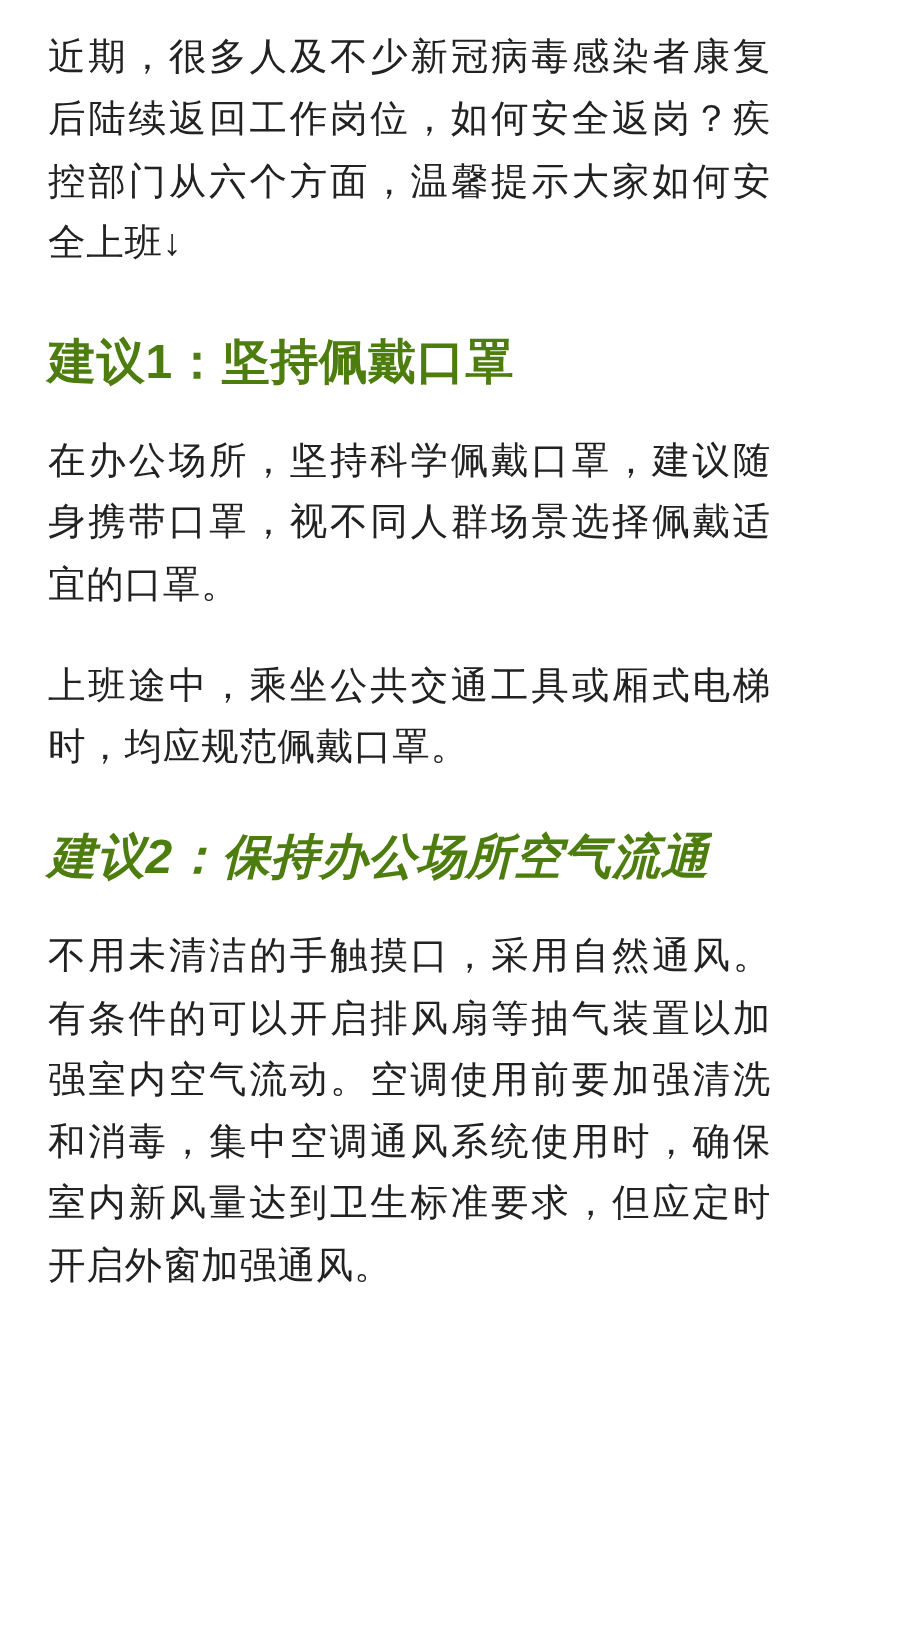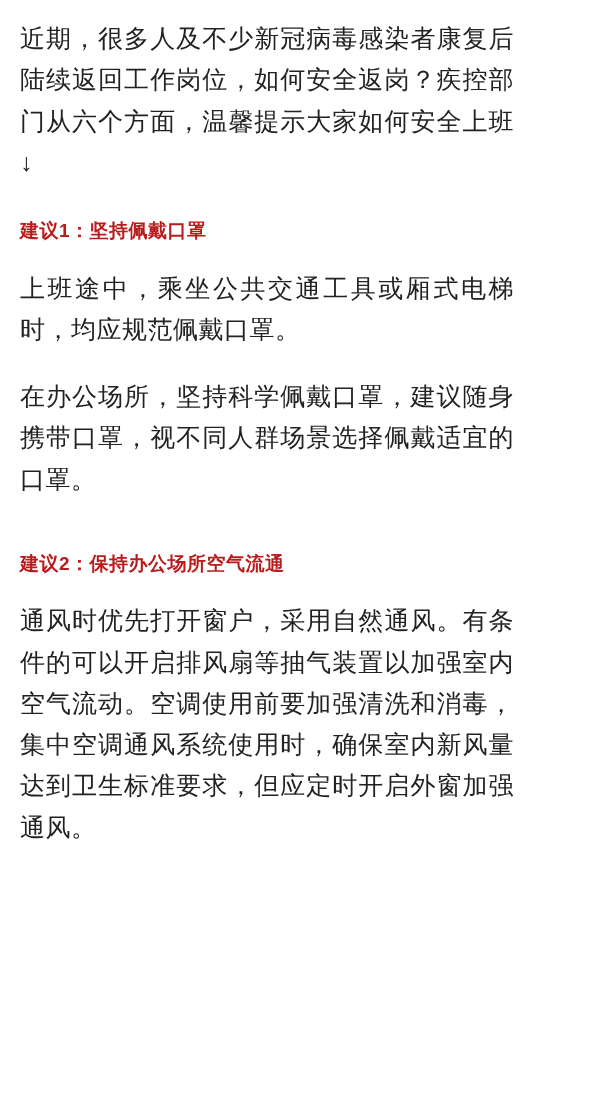--- a/index.html
+++ b/index.html
@@ -8,62 +8,63 @@
     background: #ffffff;
   }
   body {
     width: 600px;
     height: 1100px;
     font-family: "Liberation Sans", "DejaVu Sans", sans-serif;
     color: #1a1a1a;
     overflow: hidden;
   }
   .article {
-    padding: 18px 28px 0 20px;
+    padding: 18px 28px 0 32px;
     box-sizing: border-box;
     width: 542px;
   }
   .para {
     font-size: 25px;
     line-height: 1.65;
     color: #222222;
     letter-spacing: 0.5px;
     margin: 0 0 26px 0;
     text-align: justify;
     text-justify: inter-ideograph;
   }
   .heading {
-    font-size: 19px;
+    font-size: 32px;
     line-height: 1.5;
     font-weight: bold;
-    color: #b91c1c;
+    color: #4d7c0f;
     letter-spacing: 0.5px;
     margin: 0 0 22px 0;
   }
   .heading.spaced-top {
-    margin-top: 50px;
+    margin-top: 28px;
+    font-style: italic;
   }
   .gap-lg {
     height: 8px;
   }
 </style>
 </head>
 <body>
 
 <div class="article">
 
   <p class="para">近期，很多人及不少新冠病毒感染者康复后陆续返回工作岗位，如何安全返岗？疾控部门从六个方面，温馨提示大家如何安全上班↓</p>
 
   <div class="gap-lg"></div>
 
   <h2 class="heading">建议1：坚持佩戴口罩</h2>
 
+  <p class="para">在办公场所，坚持科学佩戴口罩，建议随身携带口罩，视不同人群场景选择佩戴适宜的口罩。</p>
+
   <p class="para">上班途中，乘坐公共交通工具或厢式电梯时，均应规范佩戴口罩。</p>
-
-  <p class="para">在办公场所，坚持科学佩戴口罩，建议随身携带口罩，视不同人群场景选择佩戴适宜的口罩。</p>
 
   <h2 class="heading spaced-top">建议2：保持办公场所空气流通</h2>
 
-  <p class="para">通风时优先打开窗户，采用自然通风。有条件的可以开启排风扇等抽气装置以加强室内空气流动。空调使用前要加强清洗和消毒，集中空调通风系统使用时，确保室内新风量达到卫生标准要求，但应定时开启外窗加强通风。</p>
+  <p class="para">不用未清洁的手触摸口，采用自然通风。有条件的可以开启排风扇等抽气装置以加强室内空气流动。空调使用前要加强清洗和消毒，集中空调通风系统使用时，确保室内新风量达到卫生标准要求，但应定时开启外窗加强通风。</p>
 
 
 
 </div>
 
 </body></html>

